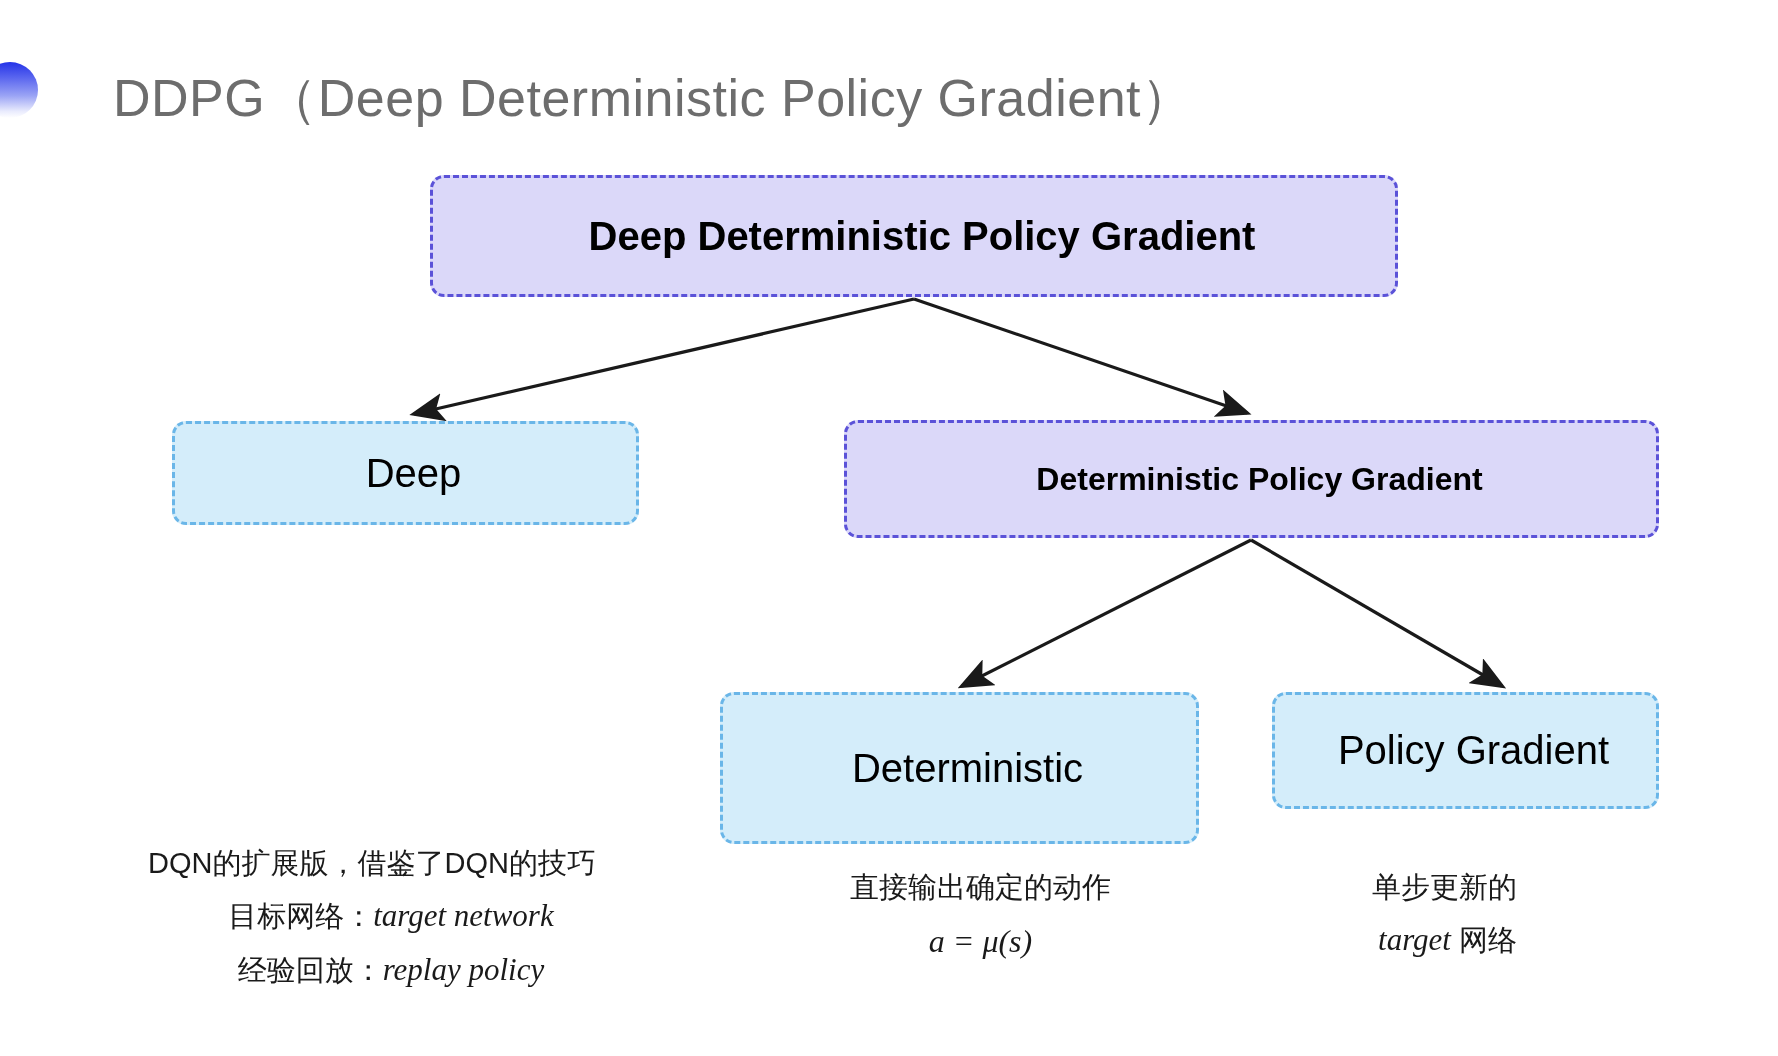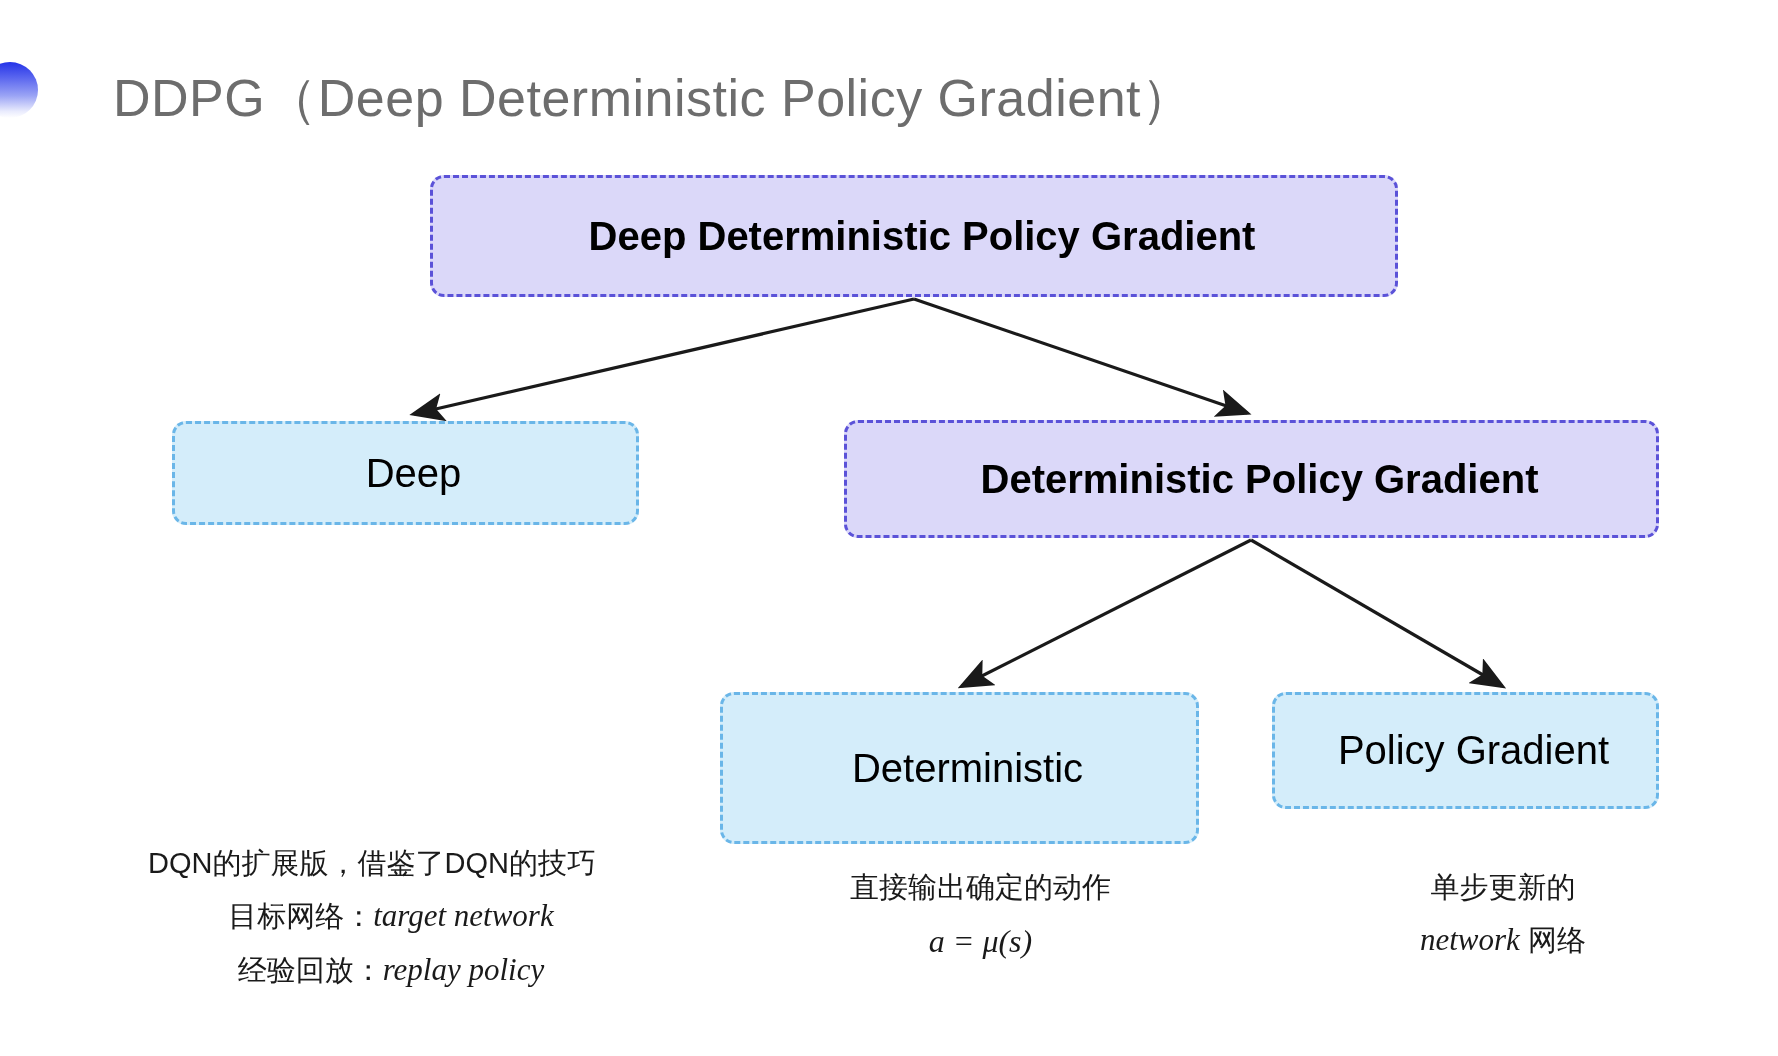--- a/index.html
+++ b/index.html
@@ -60,21 +60,21 @@
   }
   .node.blue {
     background: #d4edfa;
     border: 3px dashed #6ab6e8;
     font-weight: 500;
   }
   .node-label { pointer-events: none; }
 
   #node-root    { left: 430px; top: 175px;  width: 968px; height: 122px; font-size: 40px; }
   #node-deep    { left: 172px; top: 421px;  width: 467px; height: 104px; font-size: 40px; }
-  #node-dpg     { left: 844px; top: 420px;  width: 815px; height: 118px; font-size: 40px; font-weight:600;}
+  #node-dpg     { left: 844px; top: 420px;  width: 815px; height: 118px; font-size: 32px; font-weight:600;}
   #node-det     { left: 720px; top: 692px;  width: 479px; height: 152px; font-size: 40px; }
   #node-pg      { left: 1272px; top: 692px; width: 387px; height: 117px; font-size: 40px; }
 
   
   #arrows {
     position: absolute;
     left: 0; top: 0;
     width: 1778px;
     height: 1056px;
     pointer-events: none;
@@ -85,21 +85,21 @@
     position: absolute;
     color: #1a1a1a;
     font-size: 29px;
     line-height: 1.75;
     white-space: nowrap;
   }
   #caption-left  { left: 148px; top: 838px; text-align: center; }
   #caption-left .cl-row { display:block; }
   #caption-left .cl-row.indent { padding-left: 38px; }
   #caption-mid   { left: 850px; top: 862px; text-align: center; }
-  #caption-right { left: 1420px; top: 862px; text-align: center; }
+  #caption-right { left: 1372px; top: 862px; text-align: right; }
 
   .it-serif {
     font-family: "Liberation Serif", "DejaVu Serif", serif;
     font-style: italic;
     font-size: 31px;
   }
   .formula {
     font-family: "Liberation Serif", "DejaVu Serif", serif;
     font-style: italic;
     font-size: 32px;
@@ -157,16 +157,16 @@
     <span class="cl-row indent"><span>经验回放：</span><span class="it-serif">replay policy</span></span>
   </div>
 
   <div id="caption-mid" class="caption">
     <span class="cap-line">直接输出确定的动作</span>
     <span class="formula">a = μ(s)</span>
   </div>
 
   <div id="caption-right" class="caption">
     <span class="cap-line">单步更新的</span>
-    <span class="cap-line"><span class="it-serif">network</span><span> 网络</span></span>
+    <span class="cap-line"><span class="it-serif">target</span><span> 网络</span></span>
   </div>
 
 </div>
 
 </body></html>

